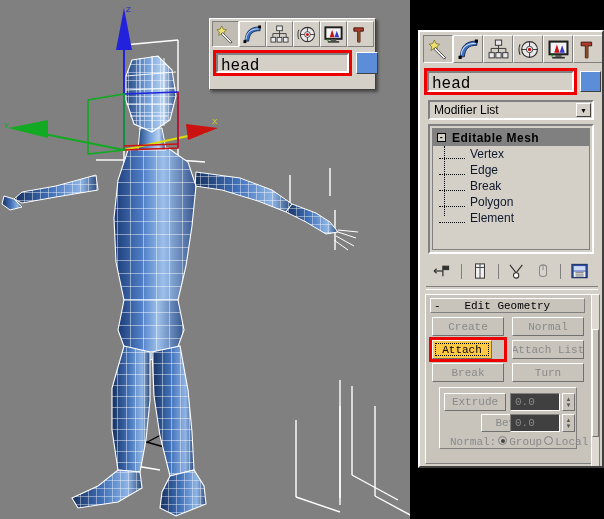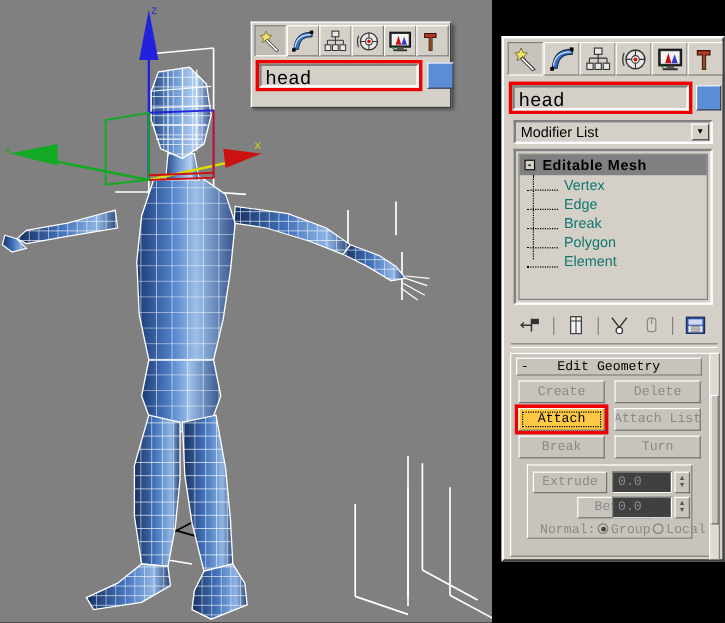--- a/index.html
+++ b/index.html
@@ -67,21 +67,21 @@
                background:#d4d0c8;border:1px solid #808080;
                box-sizing:border-box;overflow:hidden;}
   .stack-head{height:17px;background:#808080;color:#000;font-size:12px;
               font-weight:bold;display:flex;align-items:center;
               padding-left:4px;letter-spacing:.5px;}
   .expander{width:9px;height:9px;background:#d4d0c8;border:1px solid #000;
             margin-right:6px;display:inline-flex;align-items:center;
             justify-content:center;font-size:9px;line-height:7px;
             font-weight:bold;box-sizing:border-box;}
   .stack-item{height:16px;display:flex;align-items:center;font-size:12px;
-              color:#0f766e;padding-left:6px;position:relative;}
+              color:#0f172a;padding-left:6px;position:relative;}
   .dash{display:inline-block;width:26px;border-bottom:1px dotted #000;
         margin-right:5px;height:8px;}
   .vtree{position:absolute;left:11px;top:17px;width:1px;height:70px;
          border-left:1px dotted #000;}
 
   #subicons{position:absolute;left:8px;top:226px;width:166px;height:26px;
             display:flex;align-items:center;justify-content:space-around;}
   .sepbar{width:1px;height:15px;background:#808080;}
   #cp-div{position:absolute;left:6px;top:254px;width:172px;height:2px;
           border-top:1px solid #808080;border-bottom:1px solid #ffffff;}
@@ -472,24 +472,24 @@
 
     <div id="cp-div"></div>
 
     <div id="rollout">
       <div id="rollout-title">
         <span class="minus">-</span>
         <span class="ttl">Edit Geometry</span>
       </div>
 
       <div class="btn" style="position:absolute;left:6px;top:22px;width:72px;height:19px;">Create</div>
-      <div class="btn" style="position:absolute;left:86px;top:22px;width:72px;height:19px;">Delete</div>
+      <div class="btn" style="position:absolute;left:86px;top:22px;width:72px;height:19px;">Normal</div>
 
       <div class="redbox" style="position:absolute;left:3px;top:42px;width:78px;height:25px;"></div>
-      <div class="btn on" style="position:absolute;left:6px;top:45px;width:72px;height:19px;">
+      <div class="btn on" style="position:absolute;left:6px;top:45px;width:60px;height:19px;">
         <span class="inner">Attach</span>
       </div>
       <div class="btn" style="position:absolute;left:86px;top:45px;width:72px;height:19px;overflow:hidden;white-space:nowrap;">Attach List</div>
 
       <div class="btn" style="position:absolute;left:6px;top:68px;width:72px;height:19px;">Break</div>
       <div class="btn" style="position:absolute;left:86px;top:68px;width:72px;height:19px;">Turn</div>
 
       <div style="position:absolute;left:13px;top:92px;width:138px;height:62px;
                   border:1px solid #ffffff;border-right-color:#808080;
                   border-bottom-color:#808080;box-sizing:border-box;"></div>

